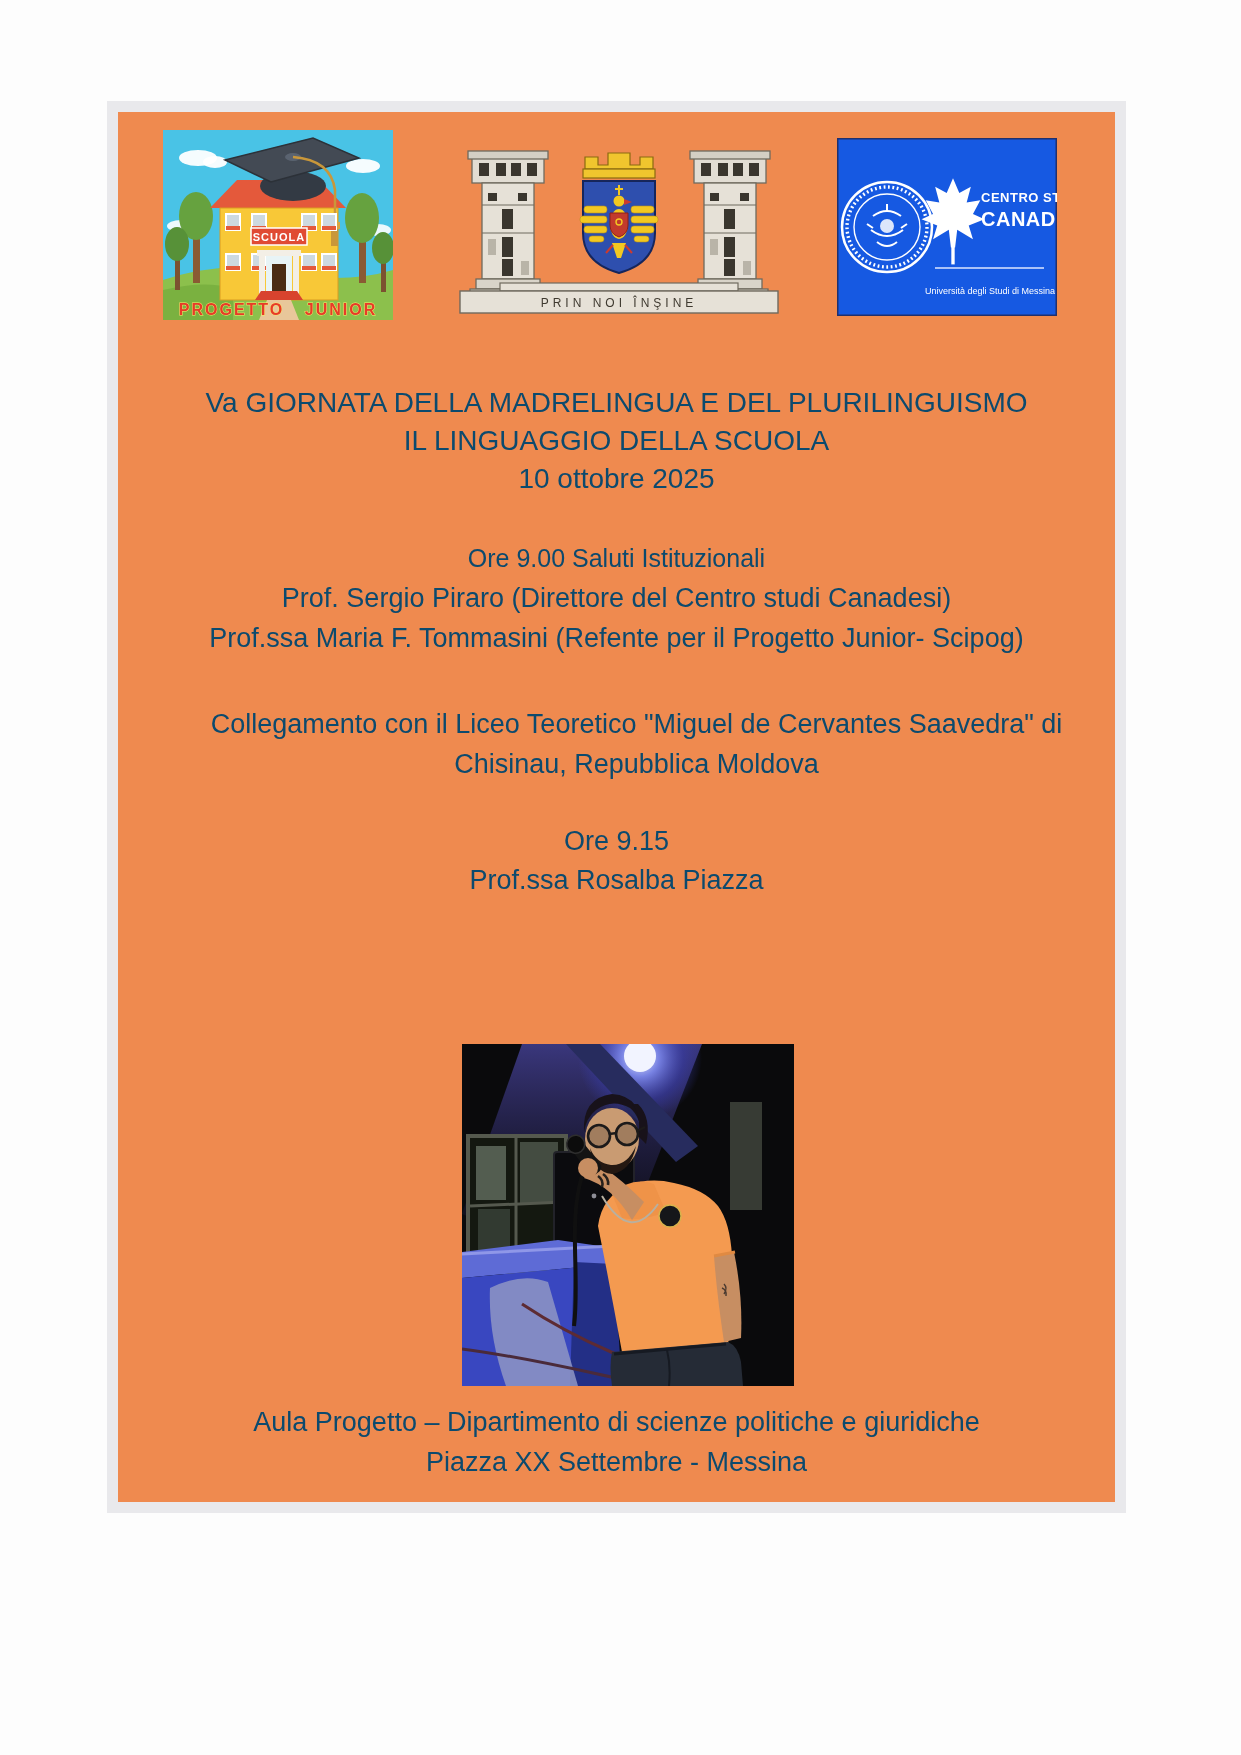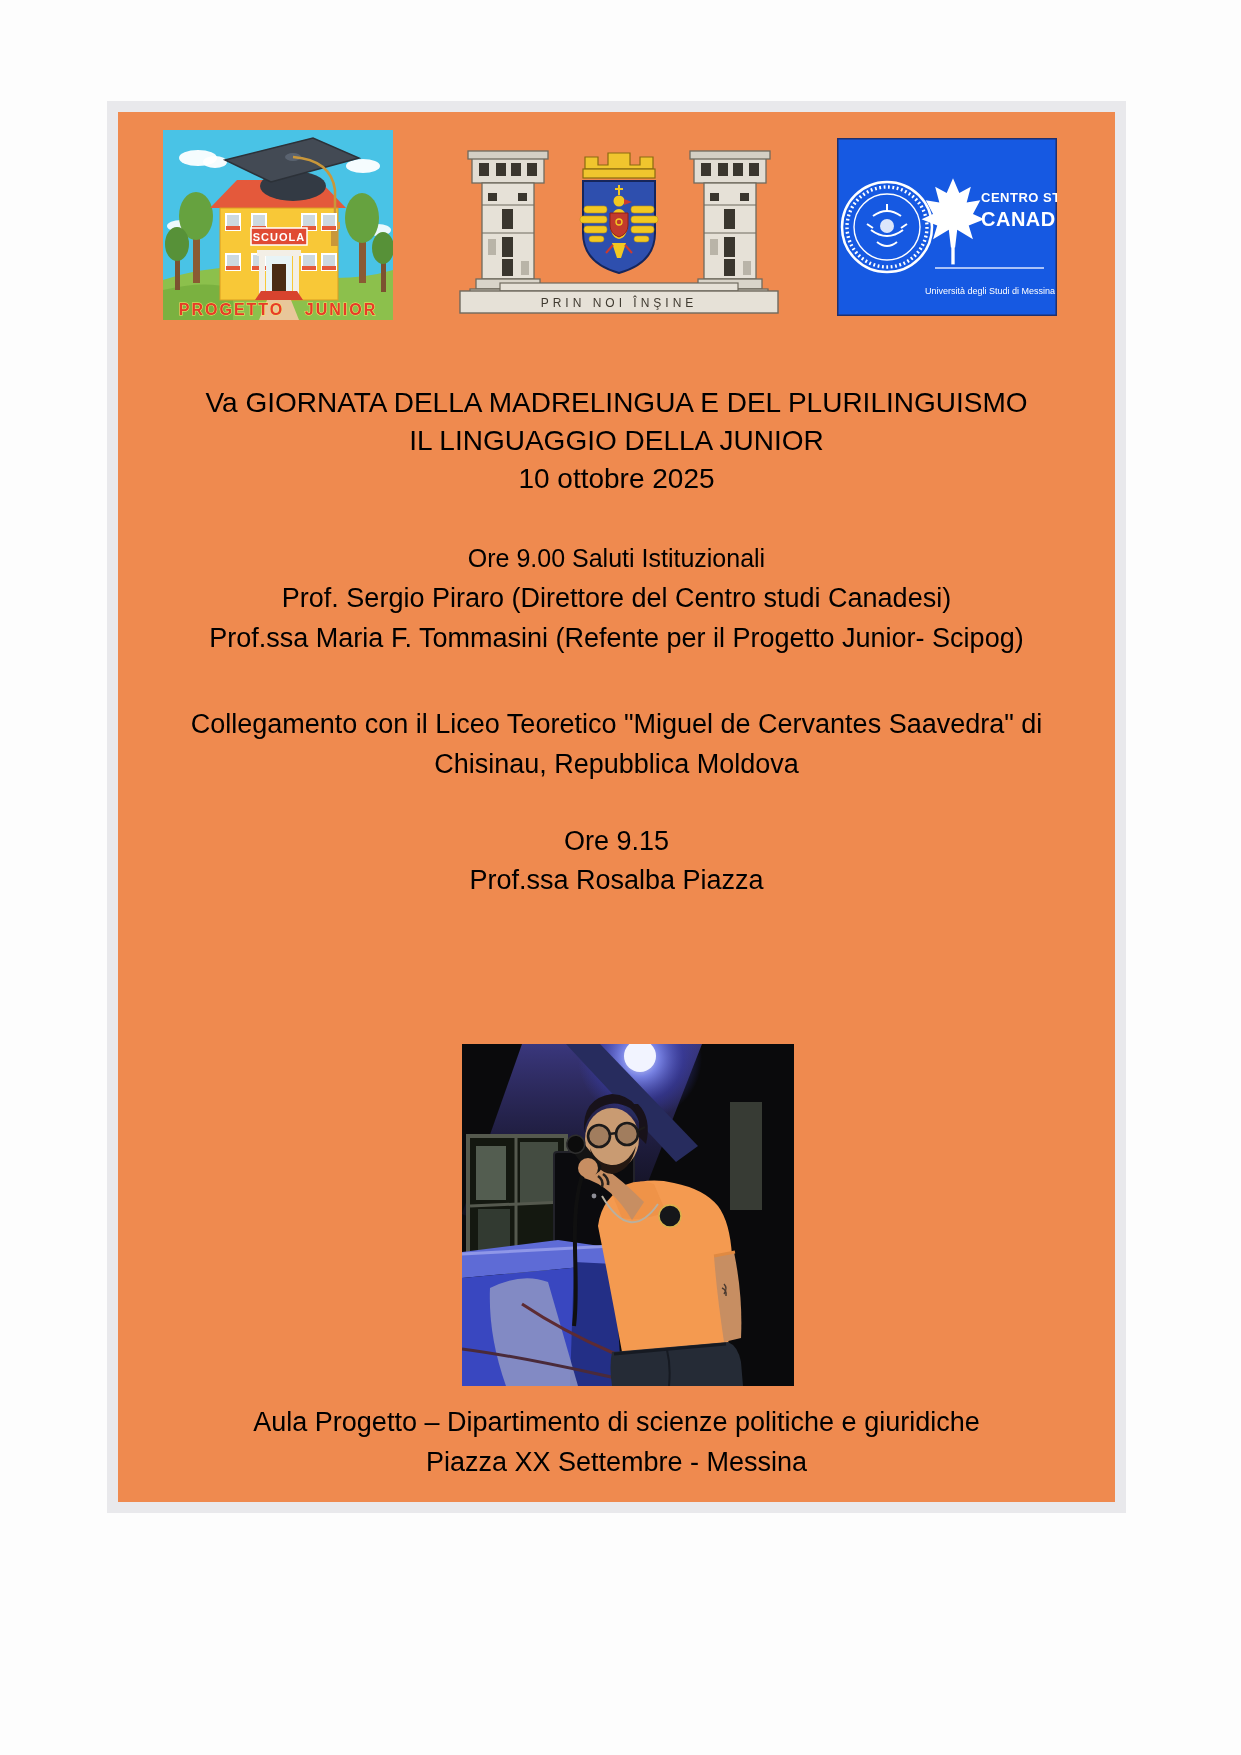--- a/index.html
+++ b/index.html
@@ -11,26 +11,26 @@
     position:absolute;left:118px;top:112px;width:997px;height:1390px;
     background:#ef8a4f;box-shadow:0 0 0 11px #e9e9ec;
   }
   .logos-row{position:absolute;left:0;top:0;width:100%;height:220px;}
   .logo{position:absolute;}
   .logo-school{left:45px;top:18px;width:230px;height:188px;}
   .logo-crest{left:330px;top:13px;width:342px;height:192px;}
   .logo-canadesi{left:719px;top:26px;width:220px;height:178px;}
   .txt{
     position:absolute;left:0;width:100%;text-align:center;
-    color:#000000;
+    color:#0c4a6e;
   }
   .title-block{top:272px;font-size:28px;line-height:38px;}
   .session-900{top:426px;font-size:27px;line-height:40px;}
   .session-900 .small{font-size:25px;}
-  .connection{top:592px;font-size:27px;line-height:40px;}
+  .connection{top:592px;font-size:27px;line-height:40px;padding-left:20px;}
   .session-915{top:710px;font-size:27px;line-height:39px;}
   .session-930{top:828px;font-size:27px;line-height:39px;}
   .venue{top:1290px;font-size:27px;line-height:40px;}
   .photo-wrap{position:absolute;left:344px;top:932px;width:332px;height:342px;}
   svg{display:block;}
 </style>
 </head>
 <body>
 
 <div class="poster">
@@ -207,21 +207,21 @@
         <text x="144" y="64" font-size="13" font-weight="bold" fill="#ffffff" letter-spacing="0.5">CENTRO STUDI</text>
         <text x="144" y="88" font-size="20" font-weight="bold" fill="#ffffff" letter-spacing="0.5">CANADESI</text>
         <line x1="98" y1="130" x2="207" y2="130" stroke="#dce6ff" stroke-width="1.6"></line>
         <text x="153" y="156" font-size="9" fill="#ffffff" text-anchor="middle">Università degli Studi di Messina</text>
       </svg>
     </div>
   </div>
 
   <div class="txt title-block">
     <div>Va GIORNATA DELLA MADRELINGUA E DEL PLURILINGUISMO</div>
-    <div>IL LINGUAGGIO DELLA JUNIOR</div>
+    <div>IL LINGUAGGIO DELLA SCUOLA</div>
     <div>10 ottobre 2025</div>
   </div>
 
   <div class="txt session-900">
     <div class="small">Ore 9.00 Saluti Istituzionali</div>
     <div>Prof. Sergio Piraro (Direttore del Centro studi Canadesi)</div>
     <div>Prof.ssa Maria F. Tommasini (Refente per il Progetto Junior- Scipog)</div>
   </div>
 
   <div class="txt connection">

